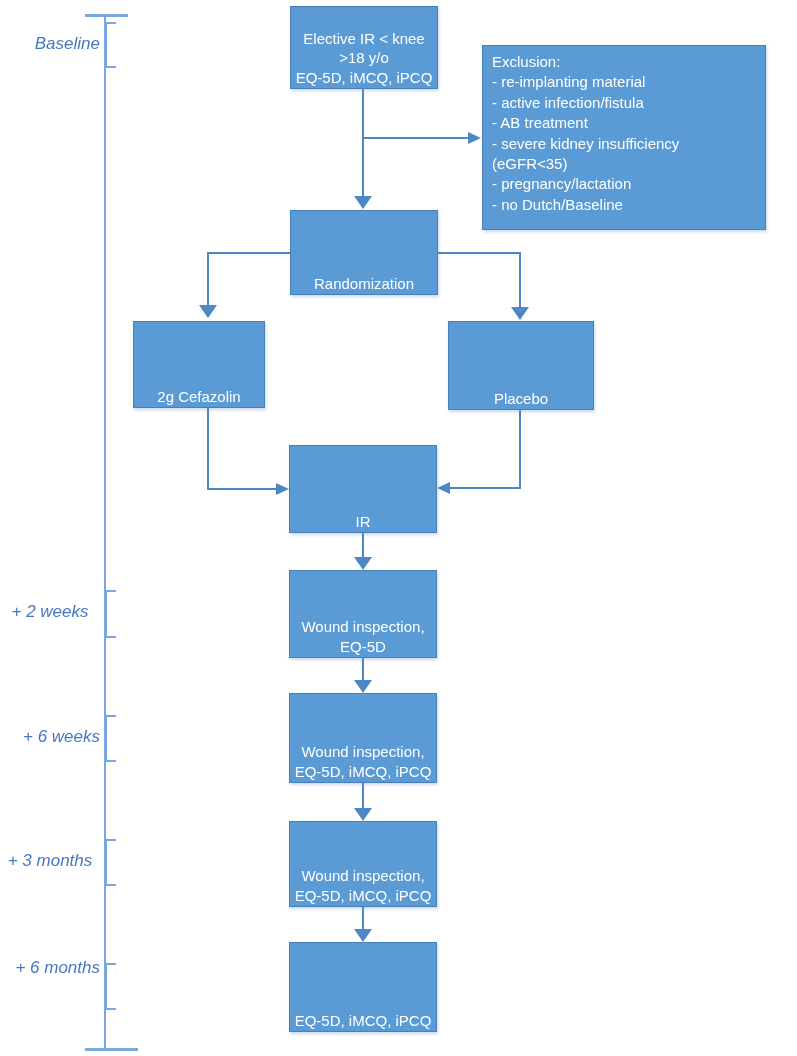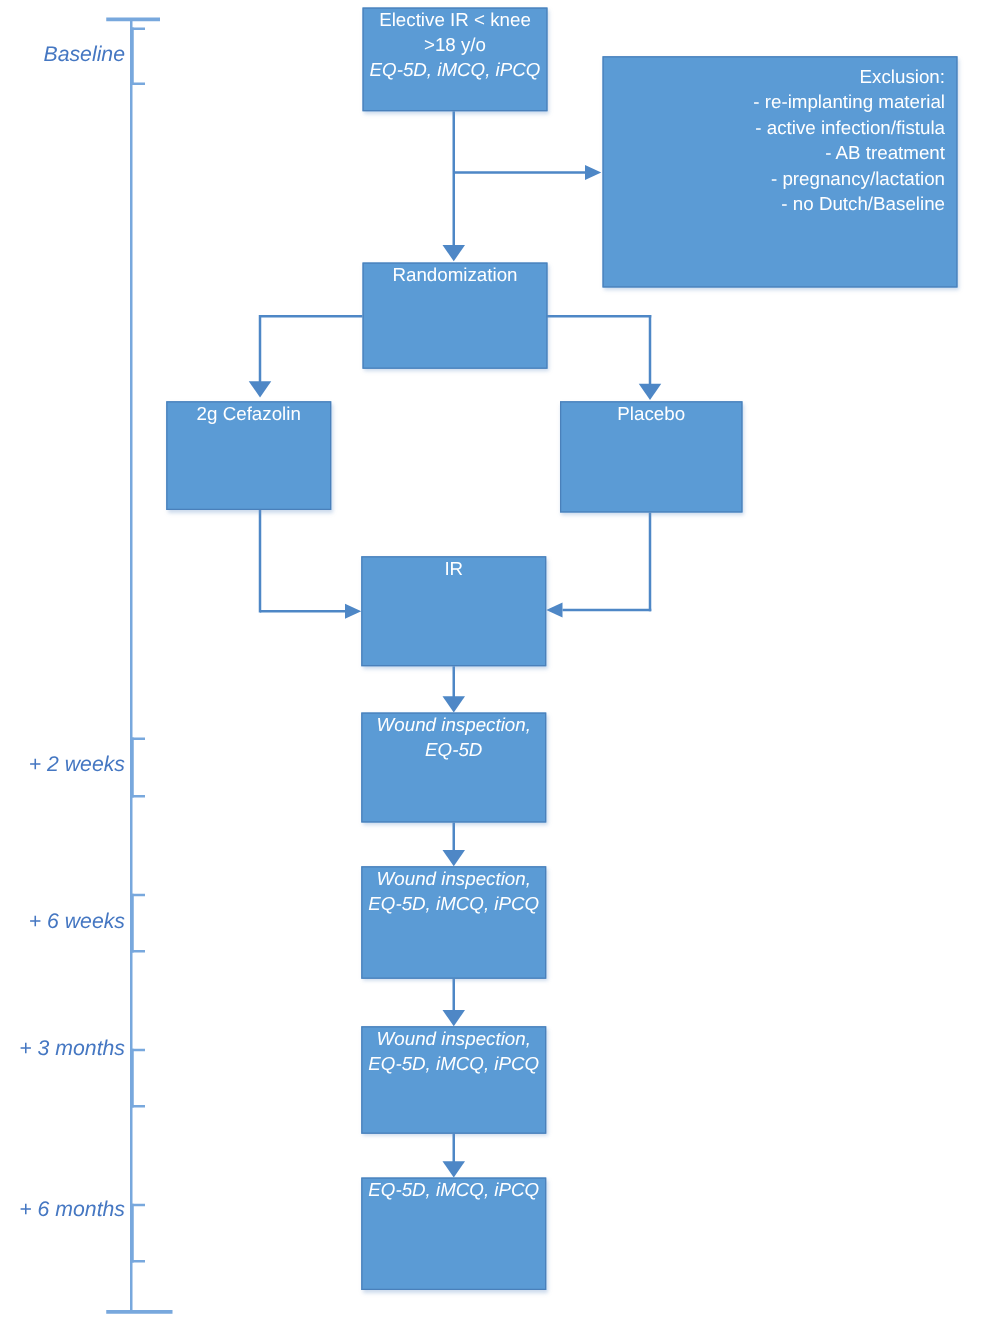--- a/index.html
+++ b/index.html
@@ -6,26 +6,26 @@
   #canvas{
     position:relative;width:797px;height:1056px;background:#ffffff;overflow:hidden;
     font-family:"Liberation Sans","DejaVu Sans",sans-serif;
   }
   
   .box{
     position:absolute;
     background:var(--box-fill);
     border:1px solid var(--box-border);
     color:var(--box-text);
-    display:flex;flex-direction:column;justify-content:flex-start;align-items:center;
+    display:flex;flex-direction:column;justify-content:flex-end;align-items:center;
     text-align:center;font-size:15px;line-height:1.32;
     box-shadow:1px 2px 3px rgba(110,150,200,.35);
     box-sizing:border-box;
   }
-  .box .it{font-style:italic;}
+  .box .it{}
   .box.exclusion{
     justify-content:flex-start;align-items:flex-start;text-align:left;
     padding:6px 9px;line-height:1.36;font-size:15px;
   }
   
   .hline,.vline{position:absolute;background:var(--connector);}
   .hline{height:2px;}
   .vline{width:2px;}
   .arr-down{position:absolute;width:0;height:0;
     border-left:9px solid transparent;border-right:9px solid transparent;
@@ -60,23 +60,23 @@
   <div class="tl tl-cap" style="left:85px;top:14px;width:43px;"></div>
   <div class="tl tl-cap" style="left:85px;top:1048px;width:53px;"></div>
 
   <div class="bracket" style="top:22px;height:46px;"></div>
   <div class="bracket" style="top:590px;height:48px;"></div>
   <div class="bracket" style="top:715px;height:47px;"></div>
   <div class="bracket" style="top:839px;height:47px;"></div>
   <div class="bracket" style="top:963px;height:47px;"></div>
 
   <div class="tl-label" style="top:34px;">Baseline</div>
-  <div class="tl-label" style="top:602px;">+ 2 weeks</div>
+  <div class="tl-label" style="top:602px;text-align:center;">+ 2 weeks</div>
   <div class="tl-label" style="top:727px;">+ 6 weeks</div>
-  <div class="tl-label" style="top:829px;">+ 3 months</div>
+  <div class="tl-label" style="top:851px;text-align:center;">+ 3 months</div>
   <div class="tl-label" style="top:958px;">+ 6 months</div>
 
   <div class="vline" style="left:362px;top:89px;height:110px;"></div>
   <div class="arr-down" style="left:354px;top:196px;"></div>
 
   <div class="hline" style="left:363px;top:137px;width:105px;"></div>
   <div class="arr-right" style="left:468px;top:132px;"></div>
 
   <div class="hline" style="left:208px;top:252px;width:82px;"></div>
   <div class="vline" style="left:207px;top:252px;height:54px;"></div>
@@ -105,25 +105,26 @@
 
   <div class="vline" style="left:362px;top:907px;height:23px;"></div>
   <div class="arr-down" style="left:354px;top:929px;"></div>
 
   <div class="box" style="left:290px;top:6px;width:148px;height:83px;">
     <div>Elective IR &lt; knee</div>
     <div>&gt;18 y/o</div>
     <div class="it">EQ-5D, iMCQ, iPCQ</div>
   </div>
 
-  <div class="box exclusion" style="left:482px;top:45px;width:284px;height:185px;align-items:flex-end;">
+  <div class="box exclusion" style="left:482px;top:45px;width:284px;height:185px;">
     <div>Exclusion:</div>
     <div>- re-implanting material</div>
     <div>- active infection/fistula</div>
     <div>- AB treatment</div>
+    <div>- severe kidney insufficiency (eGFR&lt;35)</div>
     <div>- pregnancy/lactation</div>
     <div>- no Dutch/Baseline</div>
   </div>
 
   <div class="box" style="left:290px;top:210px;width:148px;height:85px;">
     <div>Randomization</div>
   </div>
 
   <div class="box" style="left:133px;top:321px;width:132px;height:87px;">
     <div>2g Cefazolin</div>

